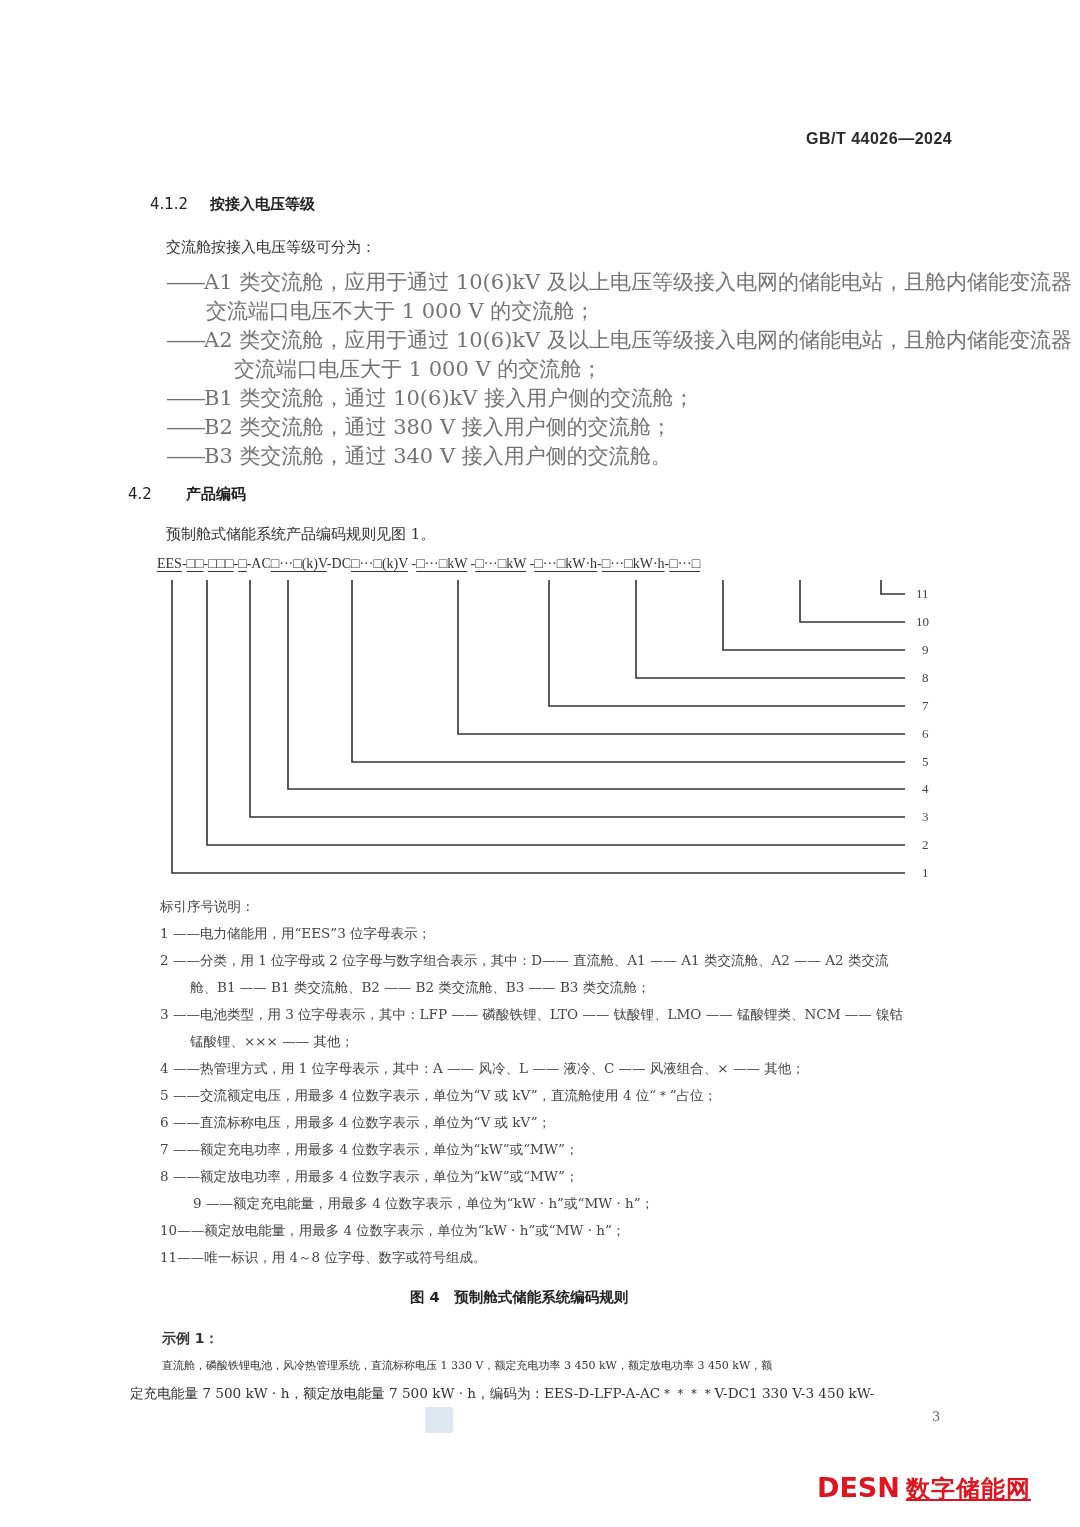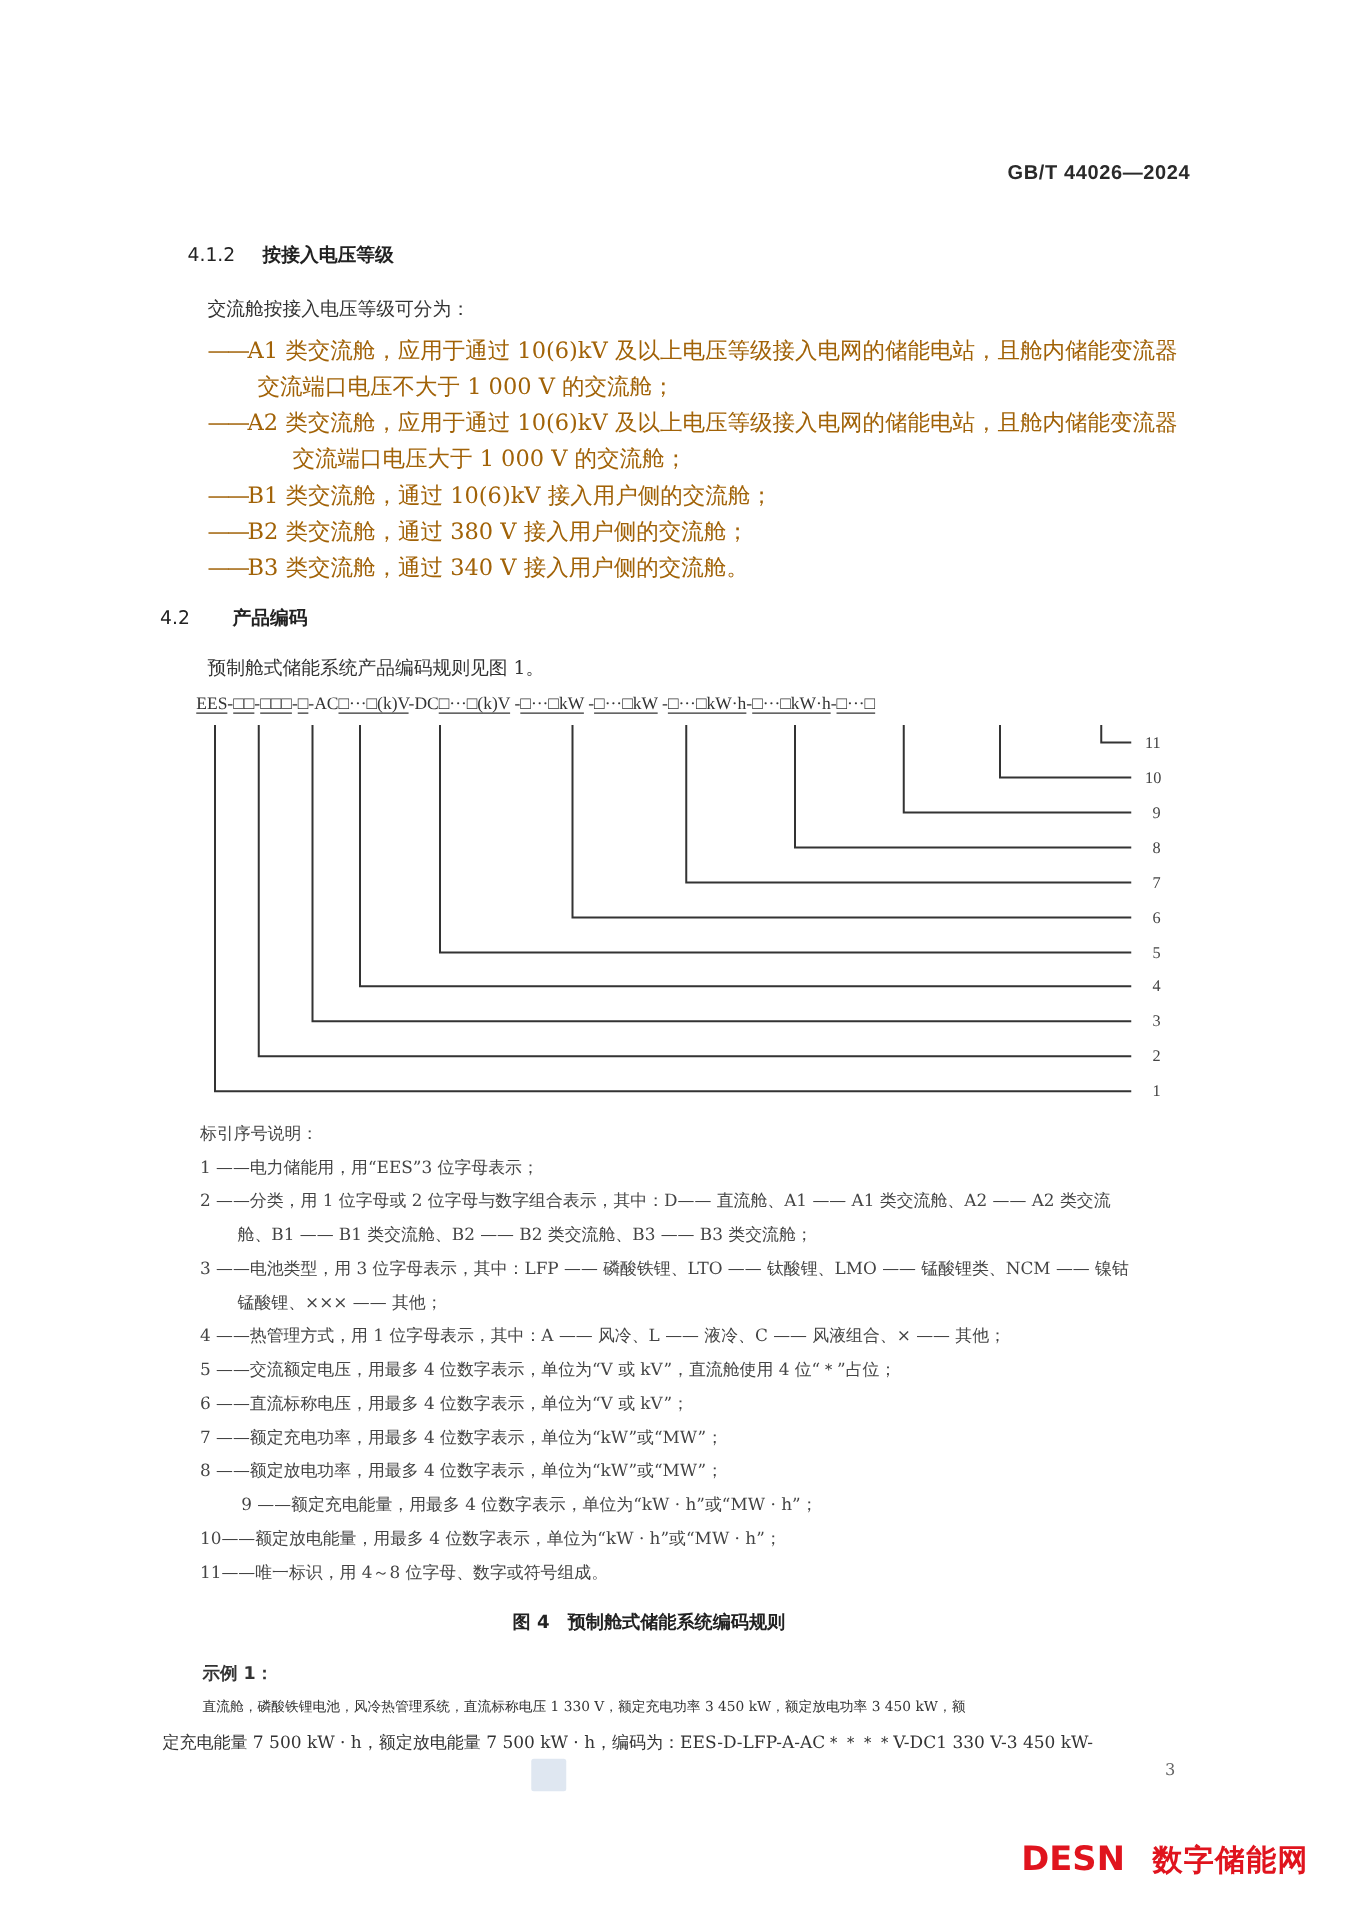--- a/index.html
+++ b/index.html
@@ -5,32 +5,32 @@
   html, body { margin: 0; padding: 0; }
   body {
     width: 1080px; height: 1527px; background: #ffffff; position: relative; overflow: hidden;
     font-family: "DejaVu Serif", "Liberation Serif", serif; color: #2a2a2a;
   }
   .abs { position: absolute; white-space: nowrap; }
   .std-no { left: 806px; top: 130px; font-size: 16px; font-weight: bold; font-family: "Liberation Sans", "DejaVu Sans", sans-serif; letter-spacing: 0.5px; }
   .h { font-family: "DejaVu Sans", "Liberation Sans", sans-serif; font-weight: bold; font-size: 15px; color: #222; }
   .h .num { display: inline-block; width: 60px; font-weight: normal; }
   .p { font-size: 15px; color: #333; }
-  .li { font-size: 18px; color: #a16207; }
+  .li { font-size: 21px; color: #737373; }
   .li .dash { letter-spacing: -2px; }
   .code { left: 157px; top: 556px; font-size: 14px; font-family: "Liberation Serif", serif; color: #333; }
   .code u { text-decoration: underline; text-underline-offset: 3px; }
   svg.diagram { position: absolute; left: 0; top: 0; }
   .lbl { font-size: 13px; font-family: "Liberation Serif", serif; color: #444; }
   .legend { font-size: 13.5px; color: #444; }
   .cap { left: 410px; top: 1288px; font-family: "DejaVu Sans", sans-serif; font-weight: bold; font-size: 14.5px; color: #222; }
   .page { left: 932px; top: 1409px; font-size: 13px; color: #666; }
   .stamp { left: 425px; top: 1407px; width: 28px; height: 26px; background: #dfe7f1; border-radius: 2px; }
   .logo { left: 817px; top: 1472px; font-family: "DejaVu Sans", sans-serif; font-weight: bold; color: #e0141e; font-size: 27px; }
-  .logo .cn { font-size: 24px; margin-left: 22px; letter-spacing: 1px; }
+  .logo .cn { font-size: 24px; margin-left: 6px; letter-spacing: 1px; text-decoration: underline; }
 </style>
 </head>
 <body>
 
 <div class="abs std-no">GB/T 44026—2024</div>
 
 <div class="abs h" style="left:128px; top:195px;margin-left:22px;">
   <span class="num">4.1.2</span><span>按接入电压等级</span>
 </div>
 <div class="abs p" style="left:166px; top:238px;">交流舱按接入电压等级可分为：</div>

